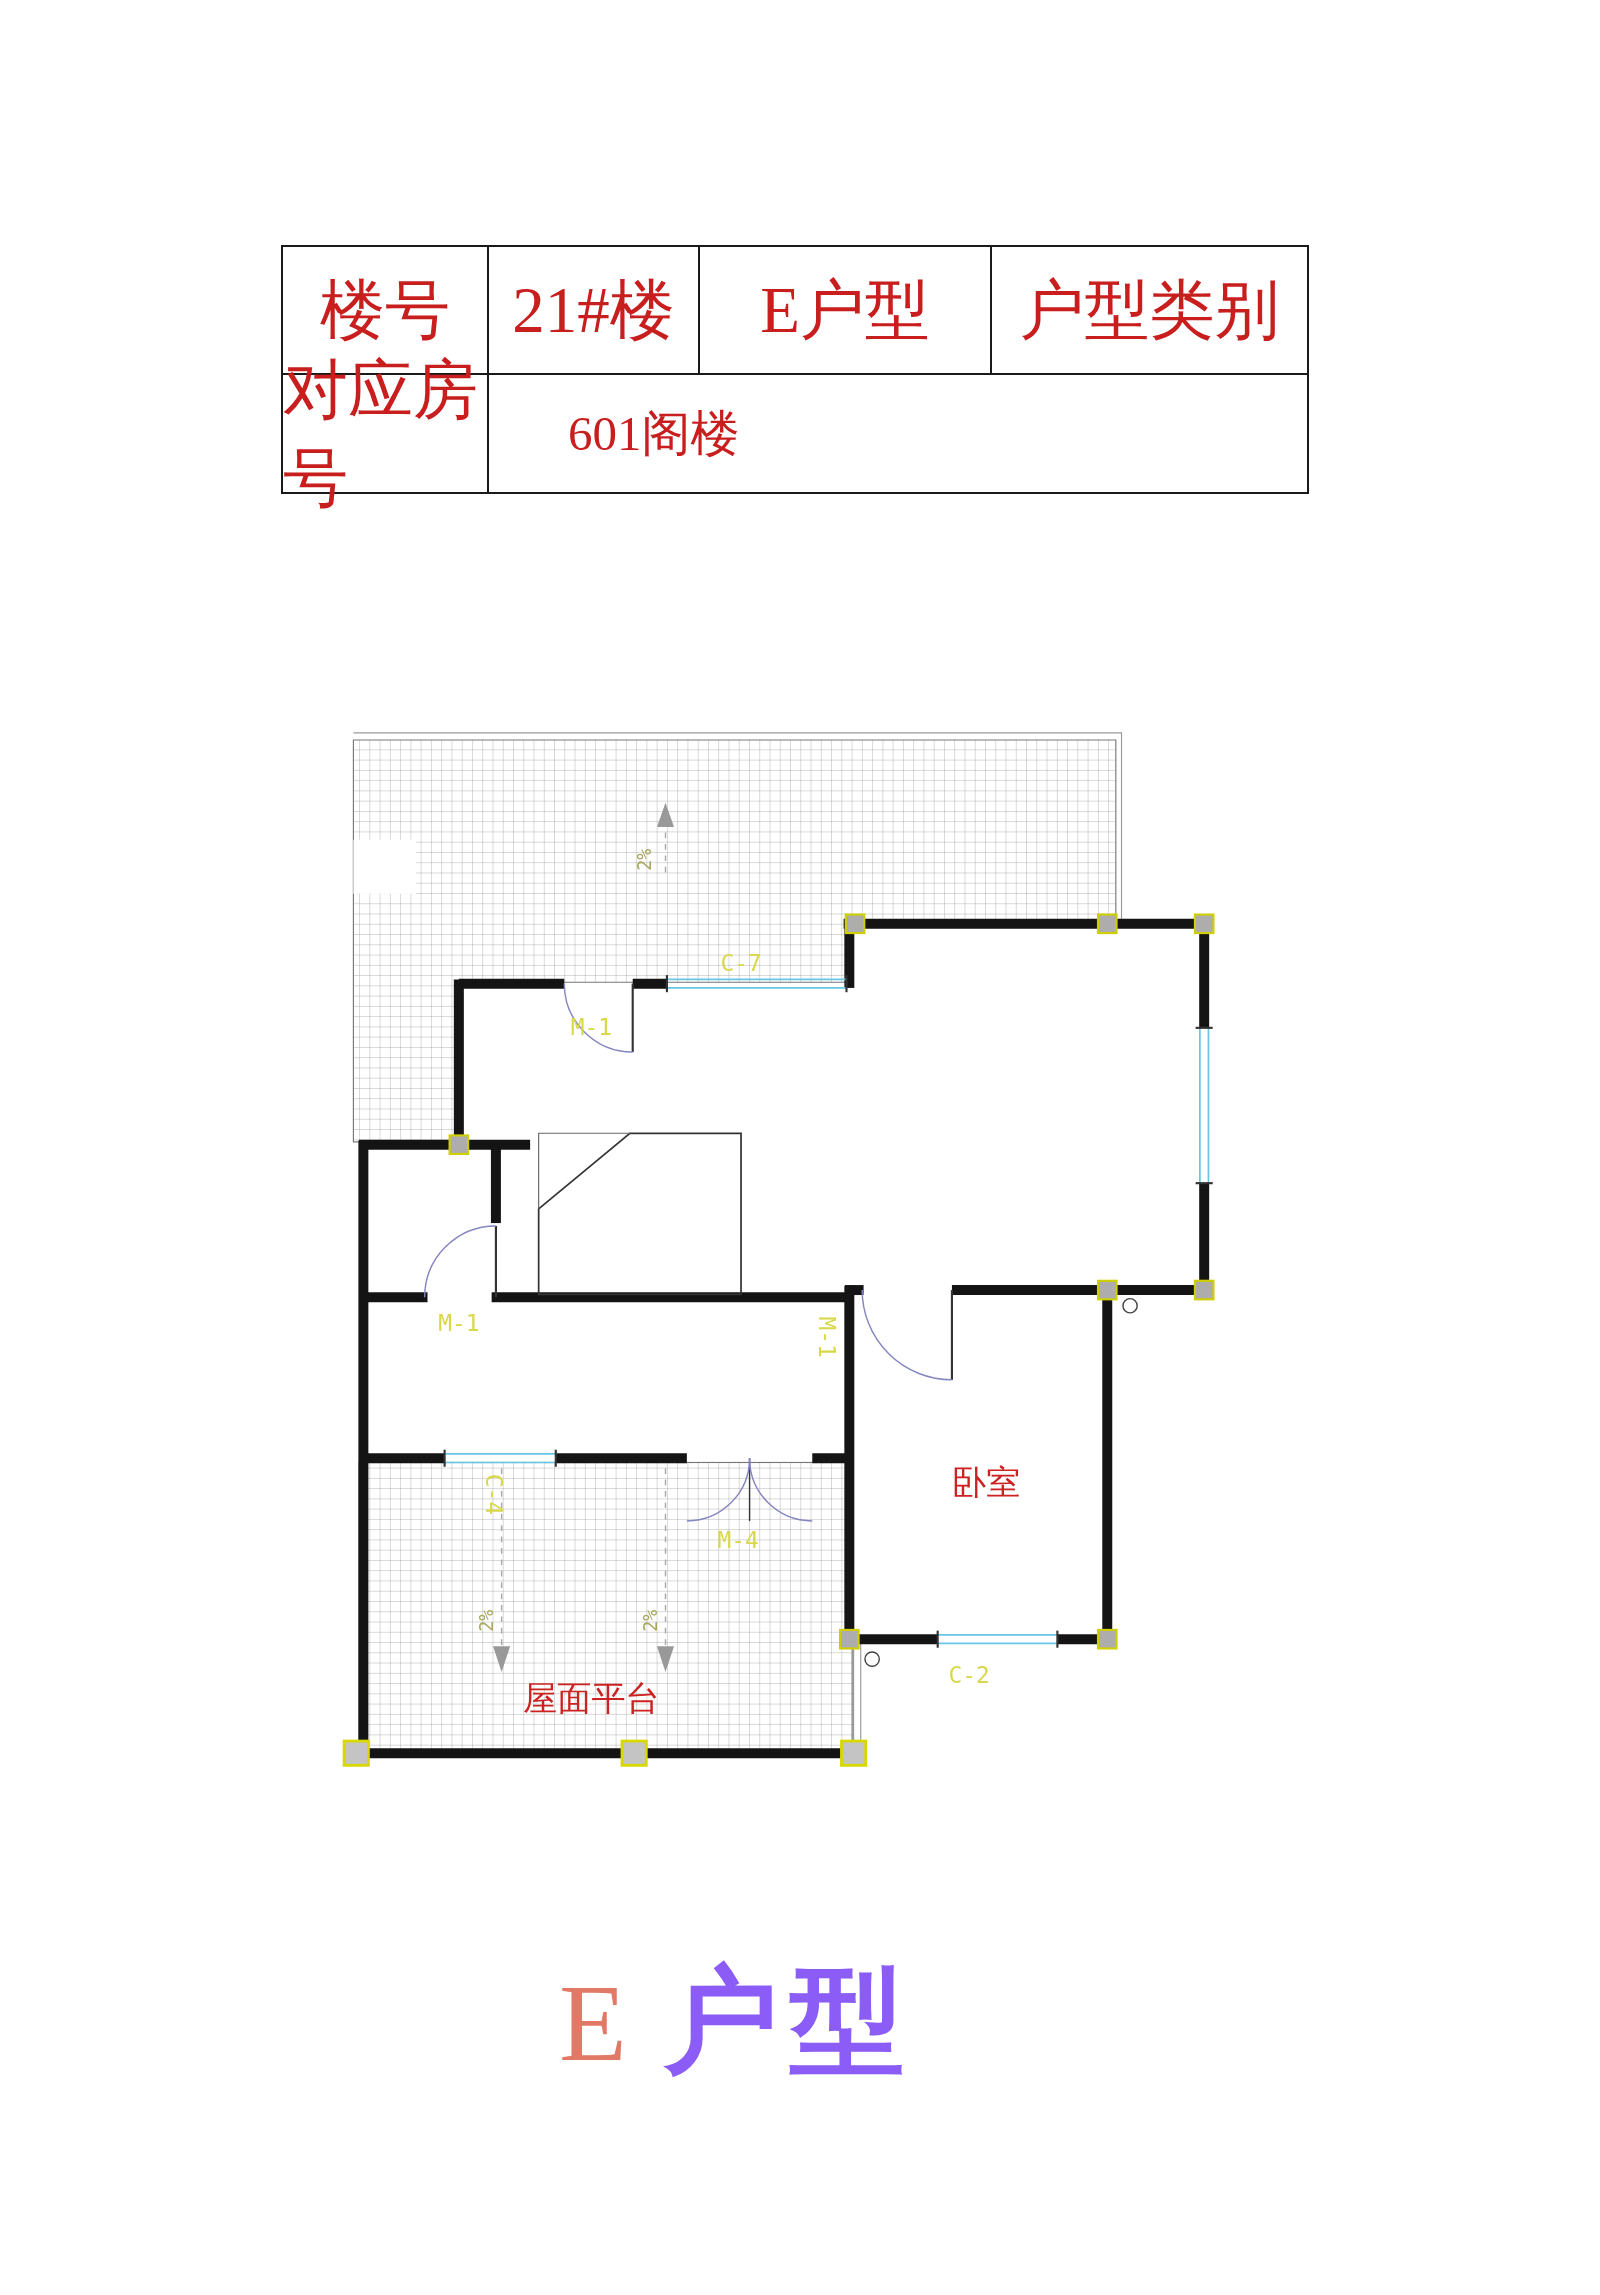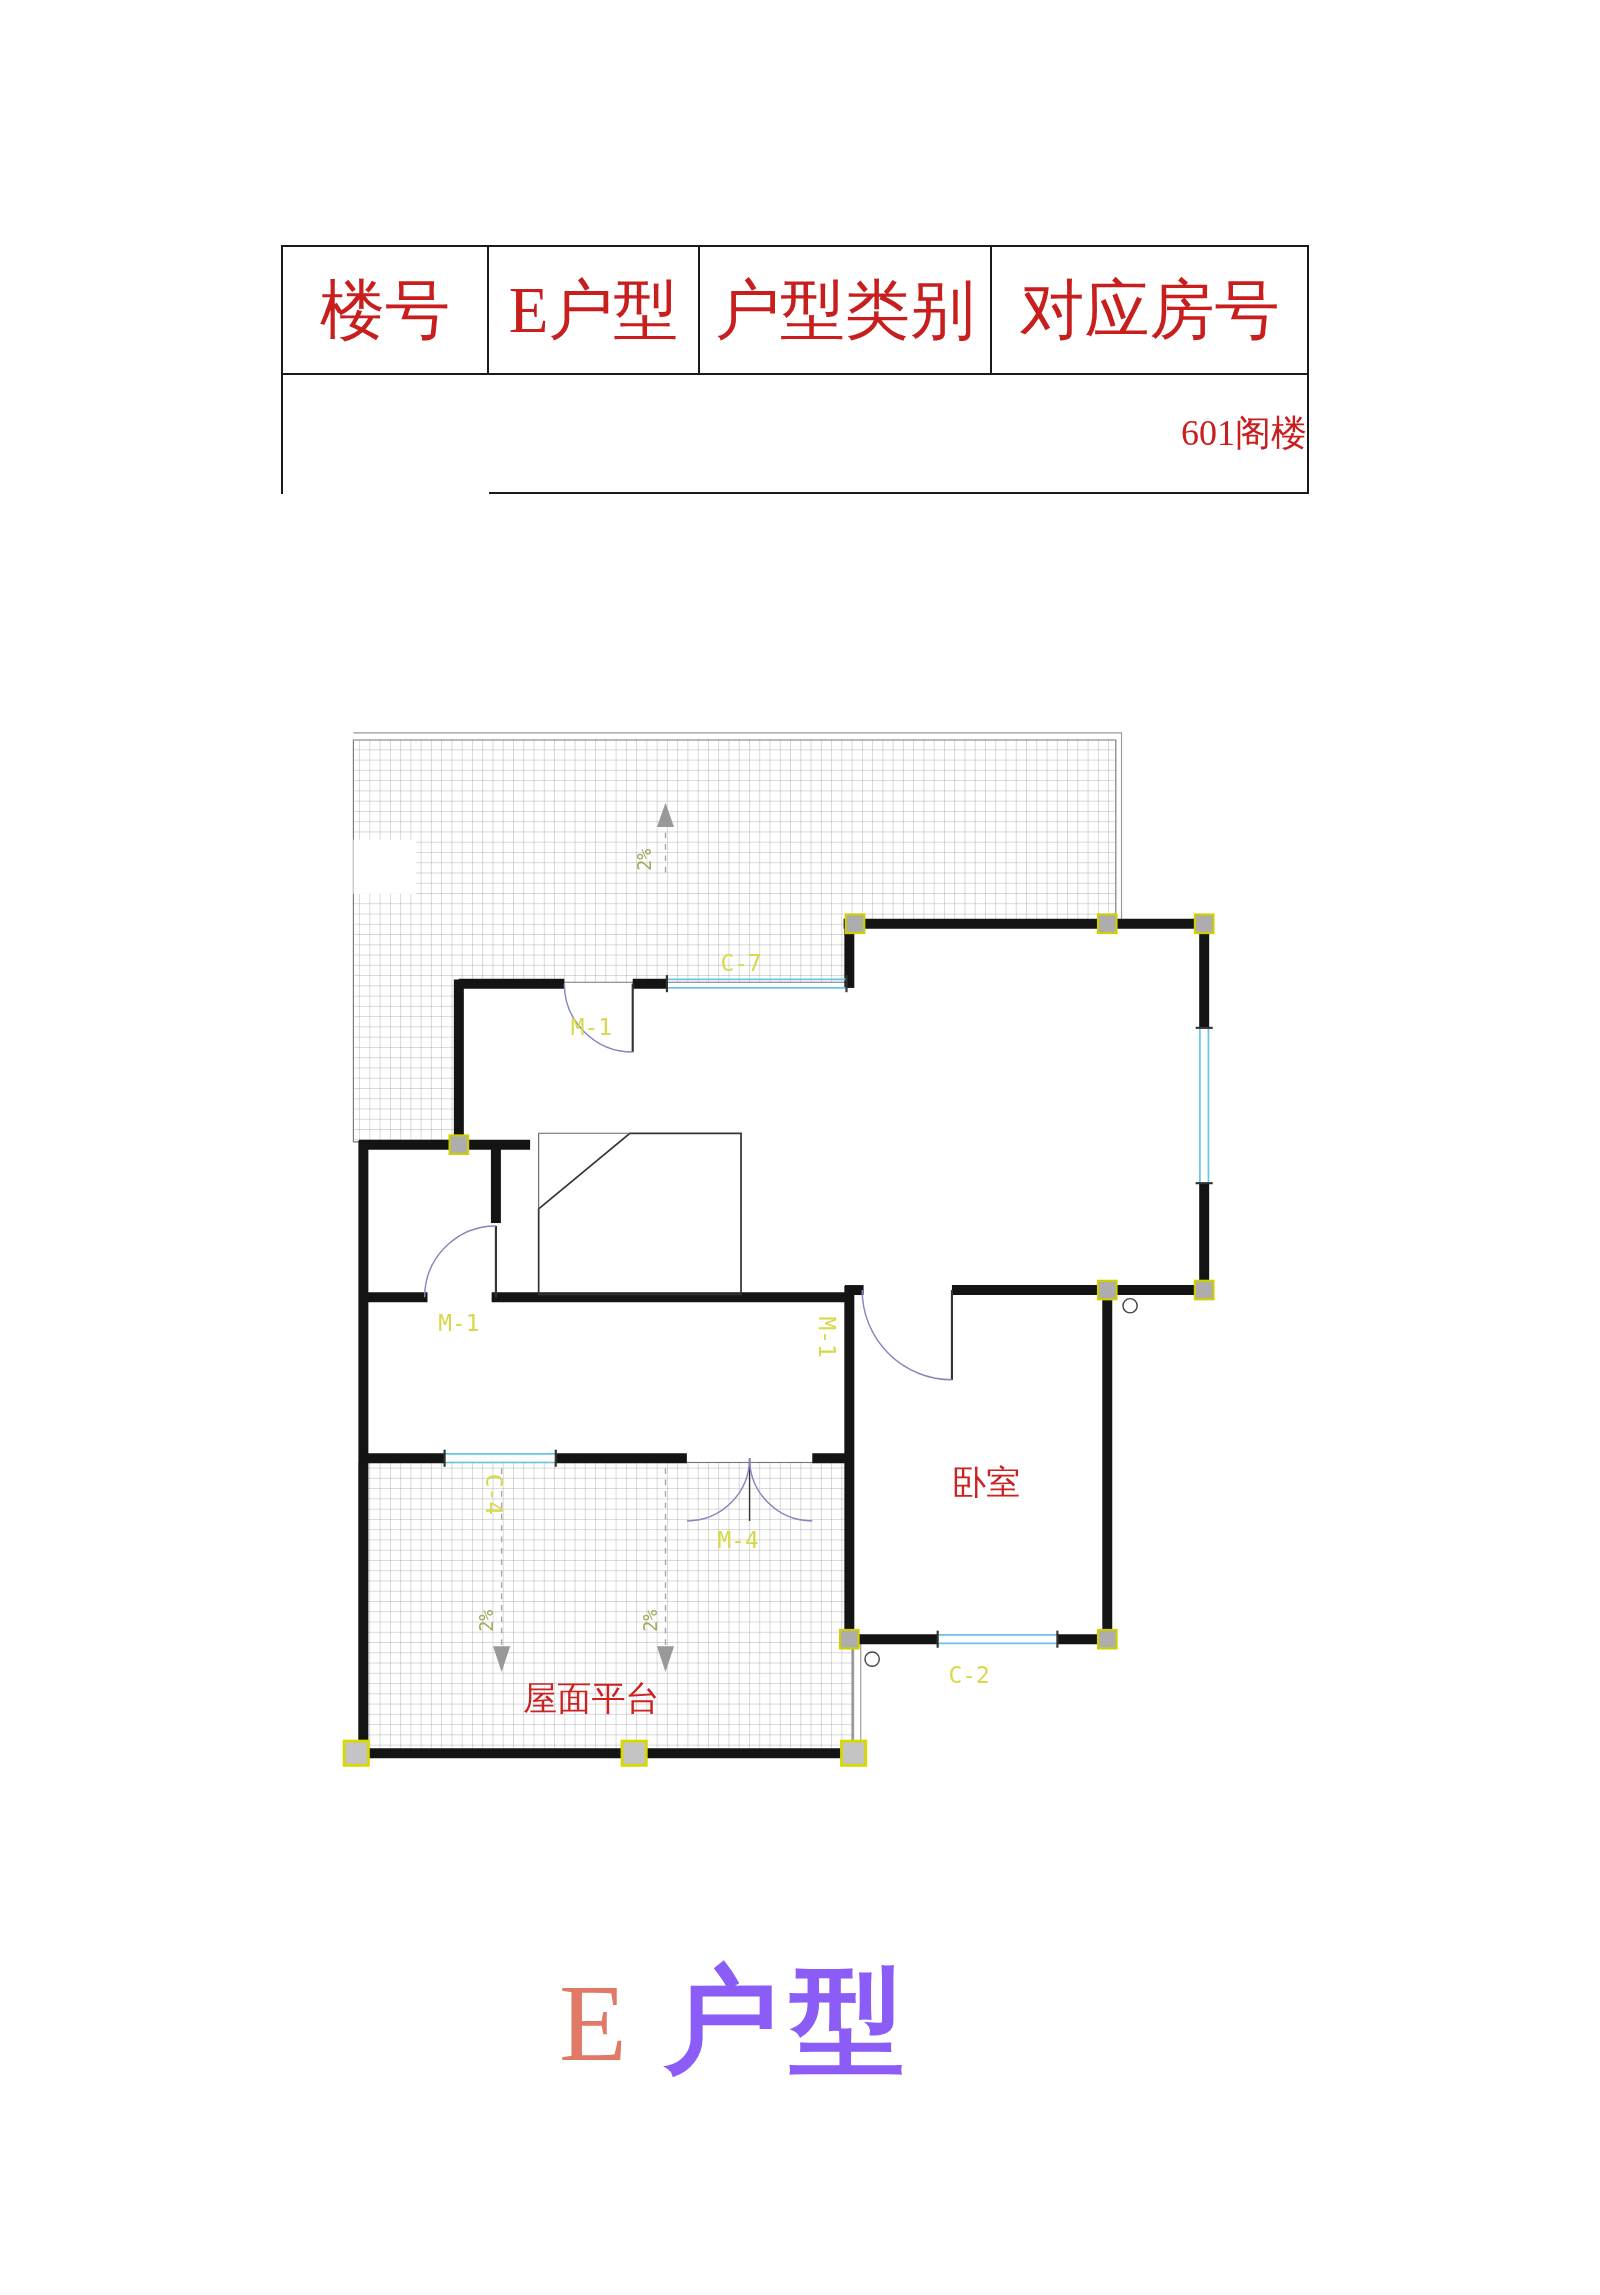--- a/index.html
+++ b/index.html
@@ -15,21 +15,21 @@
     grid-template-rows:128px 119px;
     border-top:2px solid #1a1a1a; border-left:2px solid #1a1a1a;
   }
   .cell {
     border-right:2px solid #1a1a1a; border-bottom:2px solid #1a1a1a;
     display:flex; align-items:center; justify-content:center;
     color:#c81e1e;
   }
   .cell.r1 { font-size:65px; }
   .cell.r2 { font-size:65px; }
-  .cell.room-value { grid-column:2 / 5; justify-content:flex-end; padding-left:112px; font-size:36px; }
+  .cell.room-value { grid-column:2 / 5; justify-content:flex-start; padding-left:79px; font-size:49px; }
   
   .plan-wrap { position:absolute; left:342px; top:727px; width:875px; height:1052px; }
   .plan-wrap svg { display:block; width:100%; height:100%; }
   .cad-label { font-family:"DejaVu Sans Mono", monospace; }
   .room-label { font-family:"Liberation Serif", serif; }
   
   .big-title {
     position:absolute; left:559px; top:1964px;
     display:flex; align-items:baseline; gap:37px;
   }
@@ -43,20 +43,23 @@
   }
 </style>
 </head>
 <body>
 
 <div class="page">
 
   <div class="info-table">
     <div class="cell r1">
       <span>楼号</span>
+    </div>
+    <div class="cell r1">
+      <span>21#楼</span>
     </div>
     <div class="cell r1">
       <span>E户型</span>
     </div>
     <div class="cell r1">
       <span>户型类别</span>
     </div>
     <div class="cell r2">
       <span>对应房号</span>
     </div>

